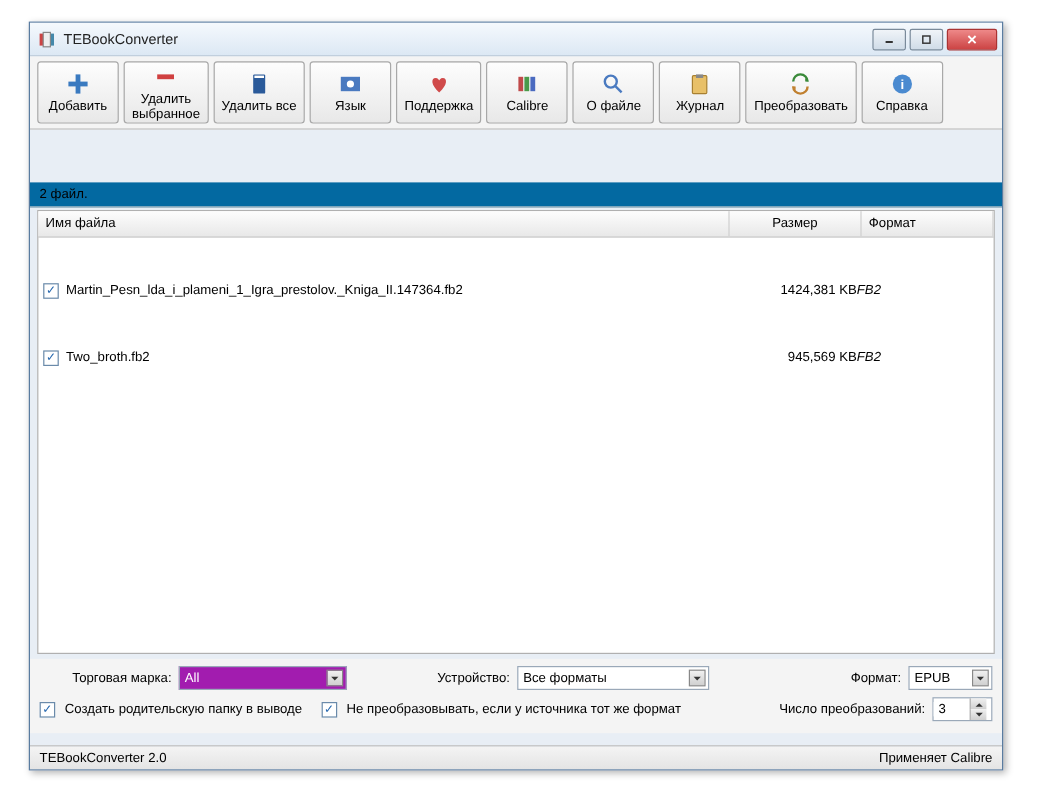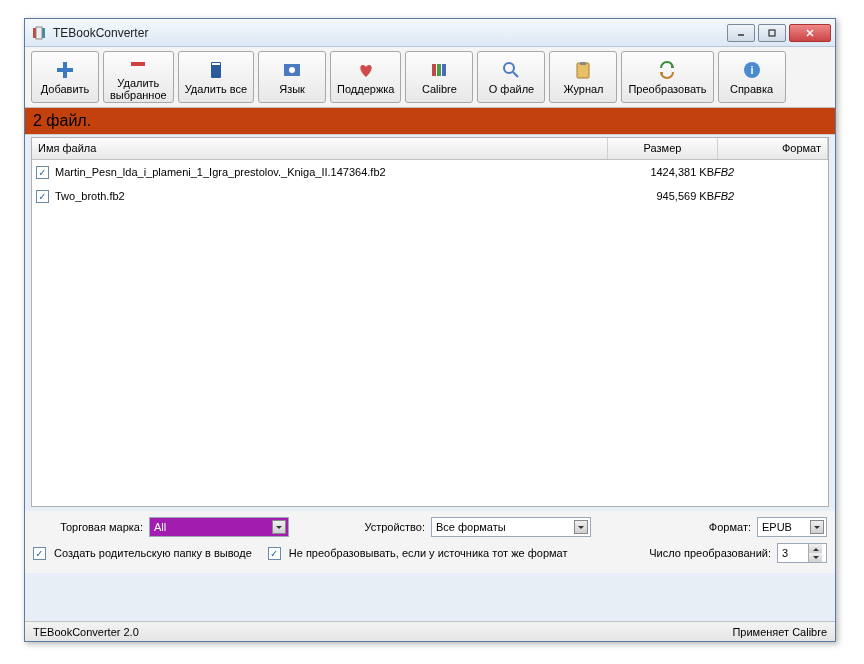--- a/index.html
+++ b/index.html
@@ -9,29 +9,29 @@
 .titlebar .icon { width: 16px; height: 16px; margin-right: 6px; }
 .titlebar .title { flex: 1; font-size: 12px; color: #222; }
 .win-btns { display: flex; gap: 3px; }
 .win-btn { width: 28px; height: 18px; border: 1px solid #7a8a9a; background: linear-gradient(#f0f4f8,#d0dce8); border-radius: 2px; display: flex; align-items: center; justify-content: center; cursor: pointer; }
 .win-btn.close { width: 42px; background: linear-gradient(#e88,#c44); border-color: #a33; }
 .win-btn svg { width: 10px; height: 10px; }
 .toolbar { padding: 4px 6px; display: flex; gap: 4px; background: #f4f4f4; border-bottom: 1px solid #c0c0c0; }
 .tb-btn { min-width: 68px; height: 52px; border: 1px solid #a8a8a8; background: linear-gradient(#fdfdfd,#e8e8e8); border-radius: 3px; display: flex; flex-direction: column; align-items: center; justify-content: center; gap: 3px; cursor: pointer; padding: 4px 6px; }
 .tb-icon { width: 20px; height: 20px; }
 .tb-label { font-size: 11px; text-align: center; line-height: 12px; white-space: pre; }
-.status-count { padding: 4px 8px; background: #c2410c; border-bottom: 1px solid #d0d0d0; font-size: 16px; }
+.status-count { padding: 4px 8px; background: #0369a1; border-bottom: 1px solid #d0d0d0; font-size: 11px; margin-top: 44px; }
 .table-container { background: #fff; border: 1px solid #b0b0b0; margin: 2px 6px 4px 6px; height: 370px; display: flex; flex-direction: column; }
 .table-header { display: flex; background: linear-gradient(#fdfdfd,#e8e8e8); border-bottom: 1px solid #c0c0c0; height: 22px; }
 .th { padding: 4px 6px; border-right: 1px solid #d0d0d0; font-size: 11px; }
 .th-name { flex: 1; }
 .th-size { width: 110px; text-align: center; }
-.th-fmt { width: 110px; text-align: right; }
+.th-fmt { width: 110px; text-align: left; }
 .table-body { flex: 1; overflow: auto; }
-.row { display: flex; align-items: center; height: 20px; padding: 12px 4px; }
+.row { display: flex; align-items: center; height: 20px; padding: 12px 4px; margin-top: 32px; }
 .cb { width: 13px; height: 13px; border: 1px solid #6a8aaa; background: #fff; display: inline-flex; align-items: center; justify-content: center; margin-right: 4px; }
 .cb.checked::after { content: "✓"; font-size: 10px; color: #2a6ab0; }
 .cell-name { flex: 1; padding-left: 2px; }
 .cell-size { width: 110px; text-align: right; }
 .cell-fmt { width: 110px; text-align: left; font-style: italic; }
 .bottom-panel { padding: 6px 8px 4px 8px; background: #f4f4f4; }
 .form-row { display: flex; align-items: center; margin-bottom: 6px; gap: 6px; }
 .lbl { font-size: 11px; text-align: right; }
 .input { flex: 1; height: 20px; border: 1px solid #9aa8b8; background: #fff; padding: 2px 4px; font-size: 11px; }
 .combo { height: 20px; border: 1px solid #9aa8b8; background: #fff; display: flex; align-items: center; padding: 0 2px 0 4px; }

